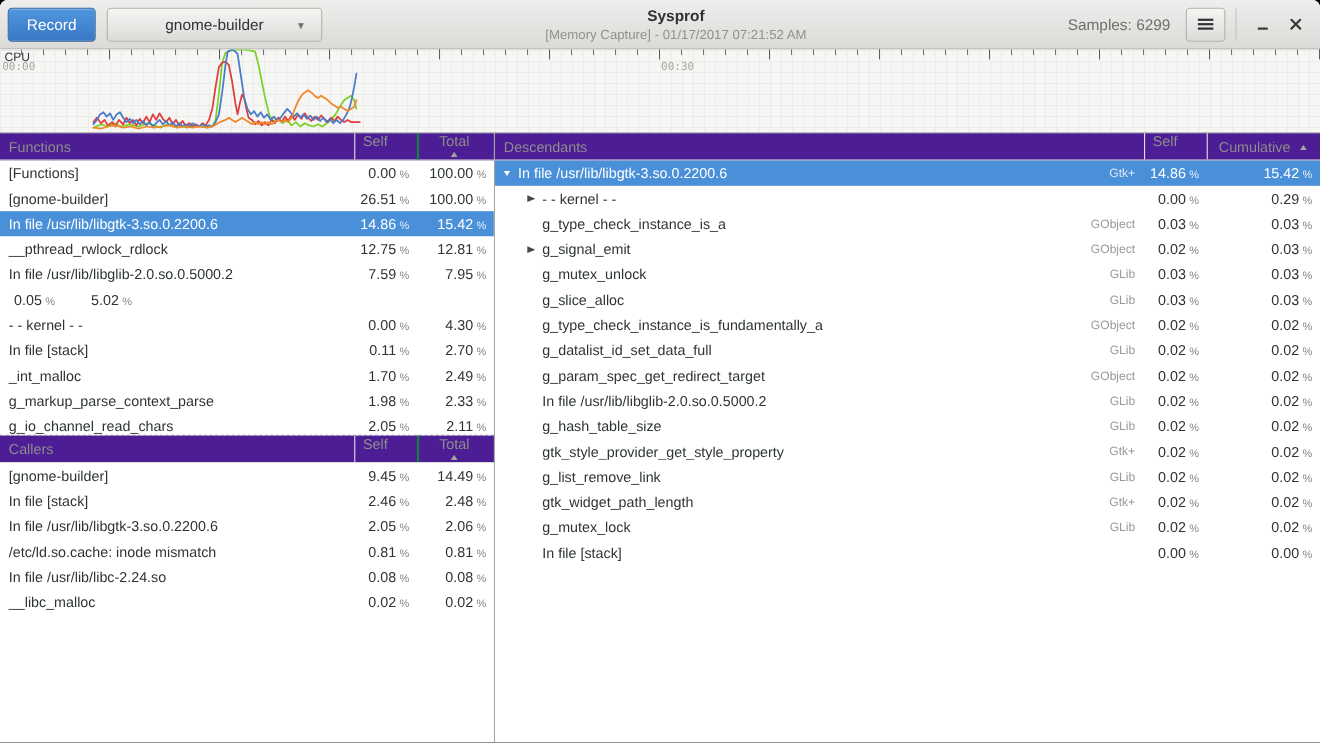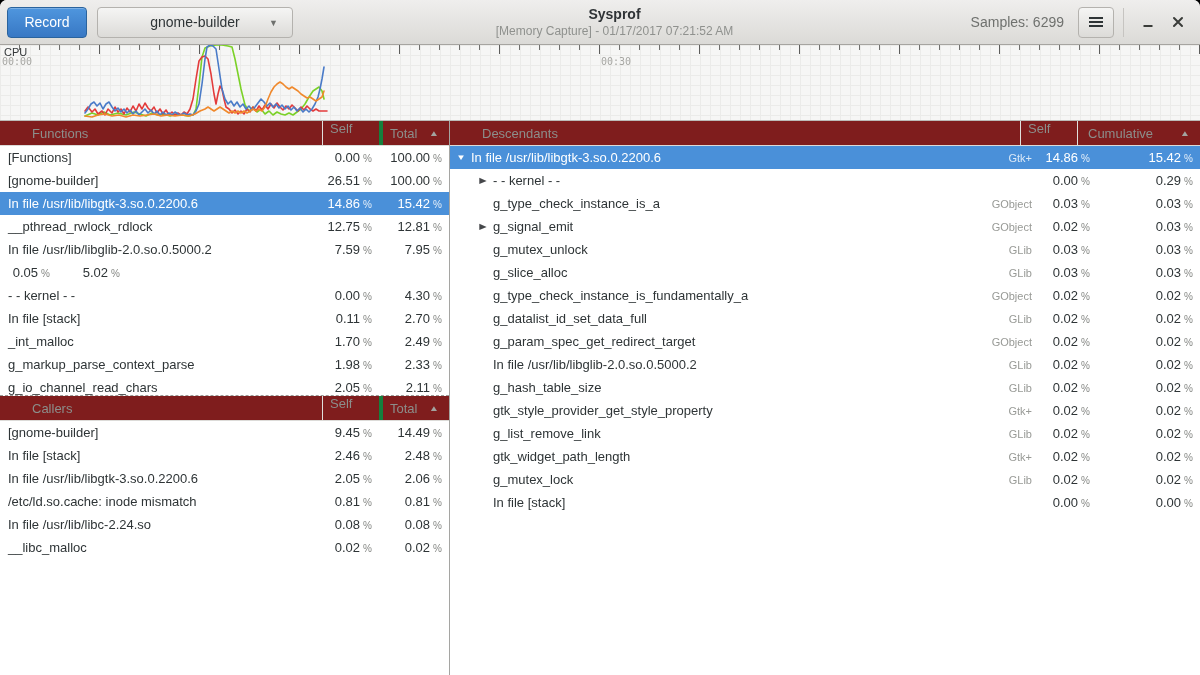--- a/index.html
+++ b/index.html
@@ -44,28 +44,28 @@
   .t-label.t0 { left:2px; }
   .t-label.t30 { left:601px; }
   .cpu-svg { position:absolute; left:0; top:0; width:1200px; height:75px; z-index:2; }
   .cpu-svg polyline { fill:none; stroke-width:1.6; stroke-linejoin:round; stroke-linecap:round; }
 
   
   .main { display:flex; height:554px; background:#fff; }
   .left-pane { width:450px; border-right:1px solid #a5a5a2; display:flex; flex-direction:column; }
   .right-pane { flex:1; display:flex; flex-direction:column; }
 
-  .thead { display:flex; height:25px; align-items:center; background:#7f1d1d;
-    border-bottom:1px solid #dcdbd8; color:#8c8e8b; font-size:13px; flex:none;padding-left:24px; }
+  .thead { display:flex; height:25px; align-items:center; background:#4c1d95;
+    border-bottom:1px solid #dcdbd8; color:#8c8e8b; font-size:13px; flex:none; }
   .h-name { flex:1; padding-left:8px; }
   .h-self { width:57px; border-left:1px solid #e0dfdc; padding-left:7px; height:100%;
     display:flex; align-items:flex-start; }
-  .h-total { width:70px; border-left:4px solid #15803d; padding:0 11px 0 7px; height:100%;
-    display:flex; align-items:center; justify-content:space-between; }
-  .h-cum  { width:123px; border-left:1px solid #e0dfdc; padding:0 11px 0 10px; height:100%;
+  .h-total { width:70px; border-left:2px solid #15803d; padding:0 11px 0 7px; height:100%;
+    display:flex; align-items:center; justify-content:space-between;flex-direction:column; }
+  .h-cum  { width:103px; border-left:1px solid #e0dfdc; padding:0 11px 0 10px; height:100%;
     display:flex; align-items:center; justify-content:space-between; }
   .sort-arrow { font-size:8px; color:#a3a3a0; transform:scaleX(1.3); }
 
   .row { display:flex; height:23px; align-items:center; font-size:13px; color:#2e3436; background:#fff; }
   .c-name { flex:1; padding-left:8px; white-space:nowrap; overflow:hidden; }
   .c-self { width:57px; text-align:right; padding-right:7px; white-space:nowrap; }
   .c-total { width:70px; text-align:right; padding-right:7px; white-space:nowrap; }
   .pctsign { font-size:10px; color:#858784; margin-left:3px; }
   .row.selected { background:#4a90d9; color:#fff; }
   .row.selected .pctsign { color:rgba(255,255,255,.85); }

